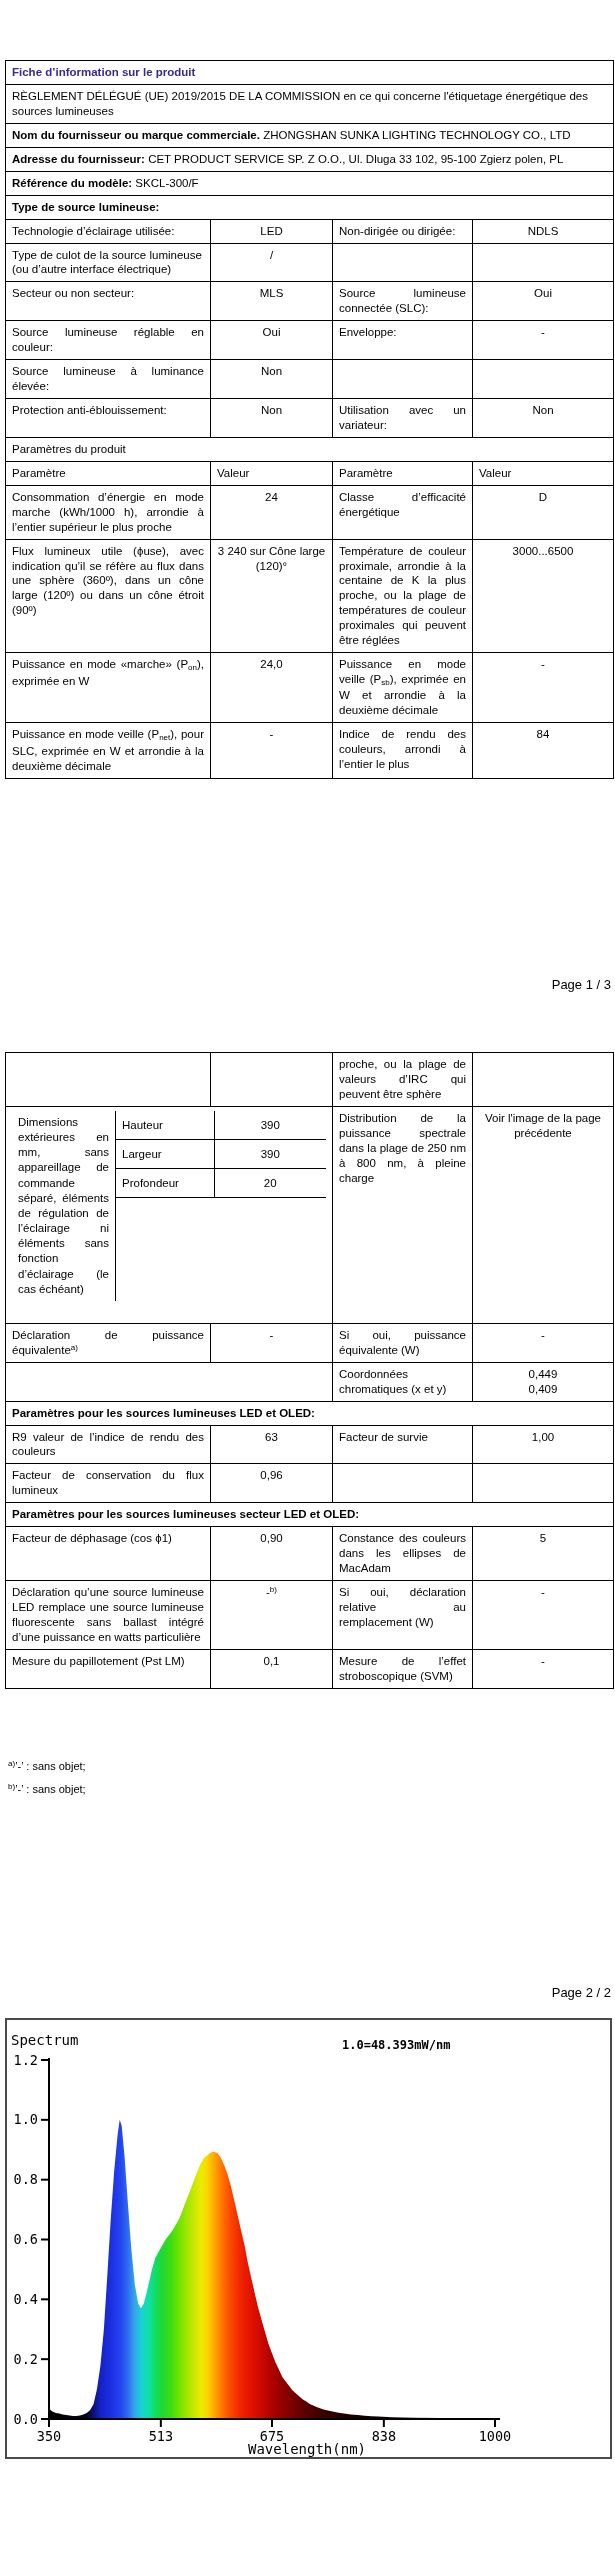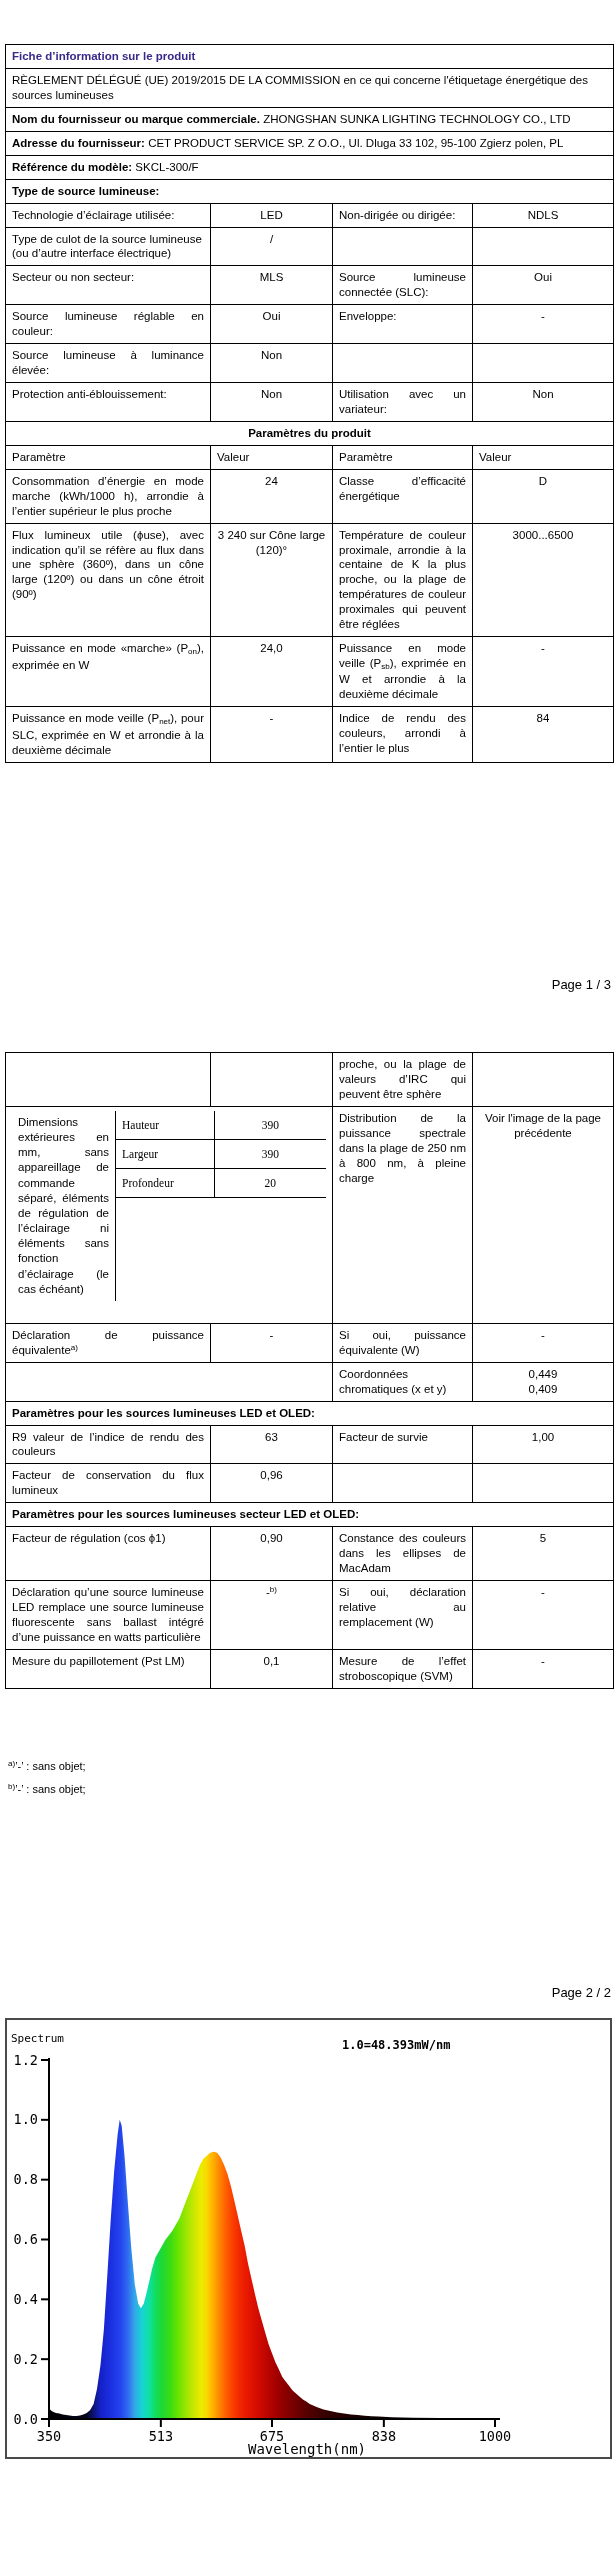--- a/index.html
+++ b/index.html
@@ -1,47 +1,47 @@
 <!DOCTYPE html>
 <html><head>
 <meta charset="utf-8">
 <style>
   * { margin:0; padding:0; box-sizing:border-box; }
   html,body { background:#fff; }
   body { font-family:"Liberation Sans", sans-serif; color:#000; }
   .sheet { position:relative; width:615px; height:2560px; background:#fff; overflow:hidden; }
 
   table.doc { border-collapse:collapse; table-layout:fixed; width:608px; position:absolute; left:5px; background:#fff; }
-  #t1 { top:44px;padding-left:28px; }
+  #t1 { top:60px;padding-left:28px; }
   #t2 { top:1052px; }
   table.doc td { border:1.5px solid #000; padding:4px 6px; vertical-align:top; font-size:11.5px; line-height:1.3; }
   td.title-cell { font-size:26px; font-weight:bold; color:#372a8a; padding:8px 6px 6px 6px; line-height:1.15; }
   td.reg-cell { font-size:12px; line-height:1.45; padding:6px; }
   td.kv-cell { font-size:12px; line-height:1.45; padding:6px; }
   .b { font-weight:bold; }
-  td.sec-c { font-weight:bold; text-align:center; font-size:12px; padding:3px; }
+  td.sec-c { font-weight:normal; text-align:left; font-size:12px; padding:3px; }
   td.sec-l { font-weight:bold; text-align:left; font-size:12px; padding:3px 6px; }
   td.p { text-align:justify; }
   td.v { text-align:center; }
   sub { font-size:8px; vertical-align:-2px; }
   sup { font-size:8px; vertical-align:4px; }
   td.dim-cell { padding:0; }
   .dim-wrap { display:flex; align-items:flex-start; min-height:208px; }
   .dim-label { flex:0 0 104px; border-right:1.5px solid #000; padding:4px 6px; text-align:justify; font-size:11.5px; line-height:1.32; }
-  .dim-right { flex:1 1 auto;font-family:Liberation Serif, serif; }
+  .dim-right { flex:1 1 auto; }
   table.dim-inner { border-collapse:collapse; table-layout:fixed; width:100%; }
   table.dim-inner td { border:0; border-bottom:1.5px solid #000; height:29px; vertical-align:middle; padding:2px 6px; }
   table.dim-inner td.k { border-right:1.5px solid #000; }
   table.dim-inner td.dv { text-align:center; }
   .footnotes { position:absolute; left:8px; top:1755px; font-size:11px; line-height:2.1; }
   .pagenum { position:absolute; right:4px; font-size:13px; font-family:"Liberation Sans", sans-serif; }
   #pg1 { top:977px; }
   #pg2 { top:1985px; }
   .chartbox { position:absolute; left:5px; top:2018px; width:607px; height:441px; border:2px solid #4a4a4a; background:#fff; }
-  .chart-title { position:absolute; left:4px; top:12px; font-family:"DejaVu Sans Mono", monospace; font-size:11px; color:#000; }
+  .chart-title { position:absolute; left:4px; top:12px; font-family:"DejaVu Sans Mono", monospace; font-size:14px; color:#000; }
   .chart-note { position:absolute; left:335px; top:18px; font-family:"DejaVu Sans Mono", monospace; font-size:12px; font-weight:bold; color:#000; }
   svg text { font-family:"DejaVu Sans Mono", monospace; fill:#000; }
 </style>
 </head>
 <body>
 
 <div class="sheet">
 
   <table class="doc" id="t1">
     <colgroup>
@@ -211,21 +211,21 @@
     <tr>
       <td class="p">Facteur de conservation du flux lumineux</td>
       <td class="v">0,96</td>
       <td class="p"></td>
       <td class="v"></td>
     </tr>
     <tr>
       <td colspan="4" class="sec-l">Paramètres pour les sources lumineuses secteur LED et OLED:</td>
     </tr>
     <tr>
-      <td class="p">Facteur de régulation (cos ϕ1)</td>
+      <td class="p">Facteur de déphasage (cos ϕ1)</td>
       <td class="v">0,90</td>
       <td class="p">Constance des couleurs dans les ellipses de MacAdam</td>
       <td class="v">5</td>
     </tr>
     <tr>
       <td class="p">Déclaration qu’une source lumineuse LED remplace une source lumineuse fluorescente sans ballast intégré d’une puissance en watts particulière</td>
       <td class="v">-<sup>b)</sup></td>
       <td class="p">Si oui, déclaration relative au remplacement (W)</td>
       <td class="v">-</td>
     </tr>

